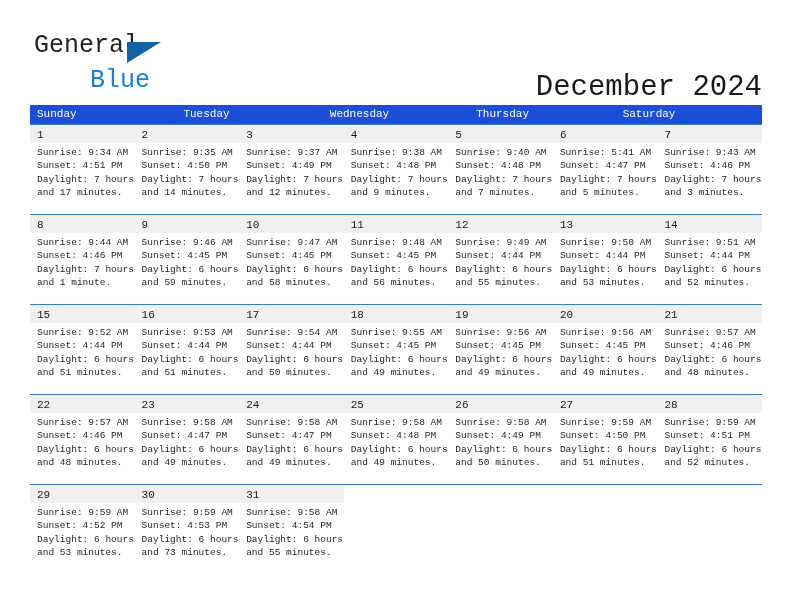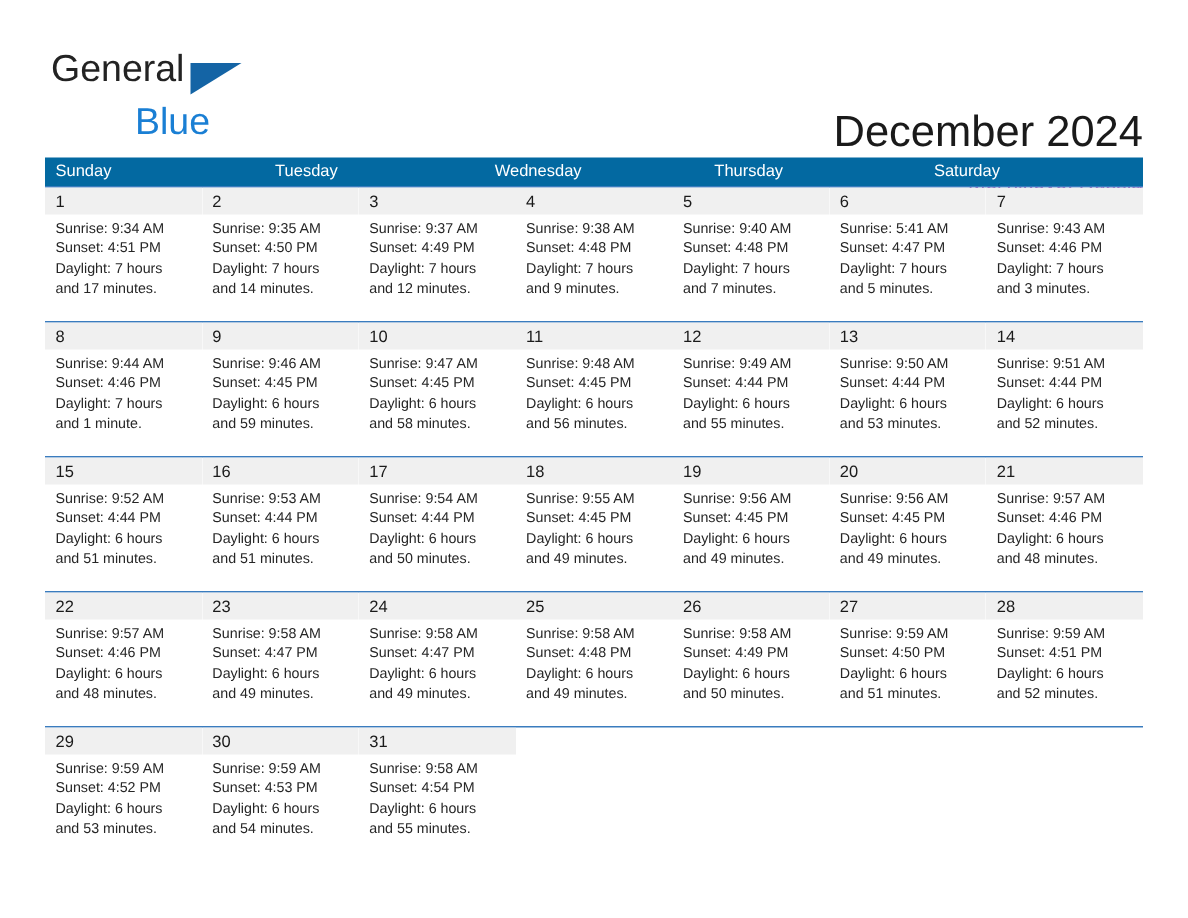--- a/index.html
+++ b/index.html
@@ -12,20 +12,21 @@
     background: #ffffff;
     font-family: "Liberation Sans", sans-serif;
     color: #1a1a1a;
     overflow: hidden;
   }
   .page {
     position: relative;
     width: 792px;
     height: 435px;
     box-sizing: border-box;
+    font-family: Liberation Mono, monospace;
   }
 
   
   .top-bar {
     position: absolute;
     left: 30px;
     top: 30px;
     right: 30px;
     height: 62px;
   }
@@ -87,21 +88,21 @@
 
   
   .calendar {
     position: absolute;
     left: 30px;
     top: 105px;
     width: 732px;
   }
   .dow-row {
     display: flex;
-    background: #0369a1;
+    background: #1d4ed8;
     height: 19px;
     justify-content: space-between;
   }
   .dow-cell {
     flex: 1 1 0;
     color: #ffffff;
     font-size: 11px;
     line-height: 19px;
     padding-left: 7px;
     box-sizing: border-box;
@@ -450,21 +451,21 @@
           <div class="day-line">Daylight: 6 hours</div>
           <div class="day-line">and 53 minutes.</div>
         </div>
       </div>
       <div class="day-cell">
         <div class="day-num-band"><span class="day-num">30</span></div>
         <div class="day-lines">
           <div class="day-line">Sunrise: 9:59 AM</div>
           <div class="day-line">Sunset: 4:53 PM</div>
           <div class="day-line">Daylight: 6 hours</div>
-          <div class="day-line">and 54 minutes.</div>
+          <div class="day-line">and 73 minutes.</div>
         </div>
       </div>
       <div class="day-cell">
         <div class="day-num-band"><span class="day-num">31</span></div>
         <div class="day-lines">
           <div class="day-line">Sunrise: 9:58 AM</div>
           <div class="day-line">Sunset: 4:54 PM</div>
           <div class="day-line">Daylight: 6 hours</div>
           <div class="day-line">and 55 minutes.</div>
         </div>

